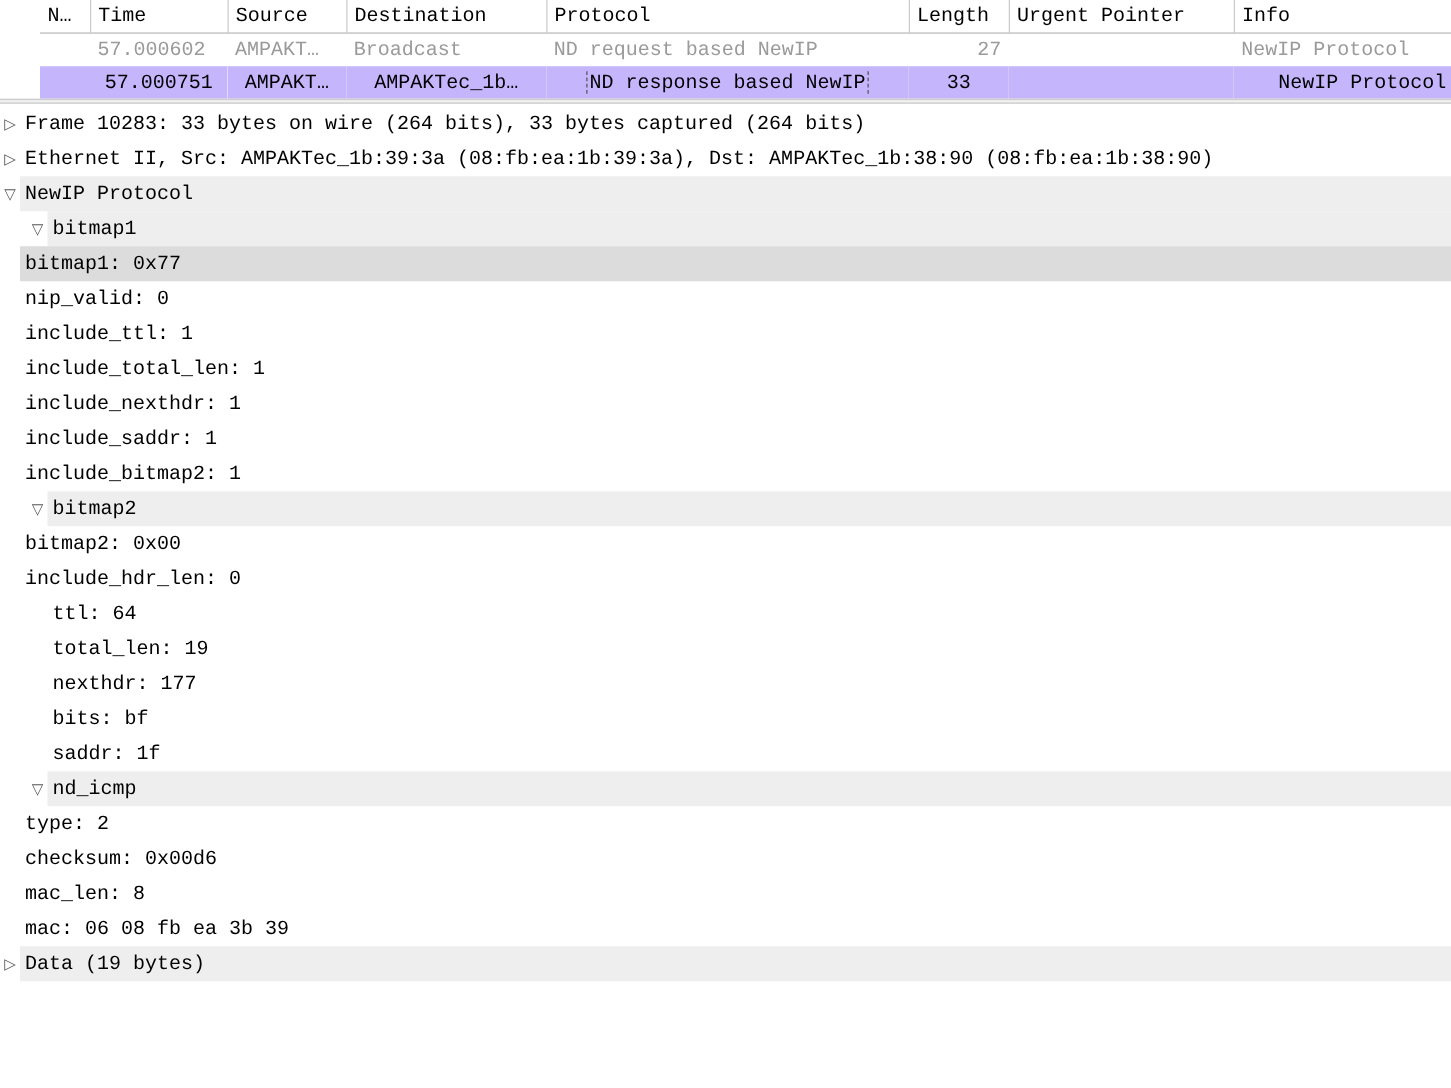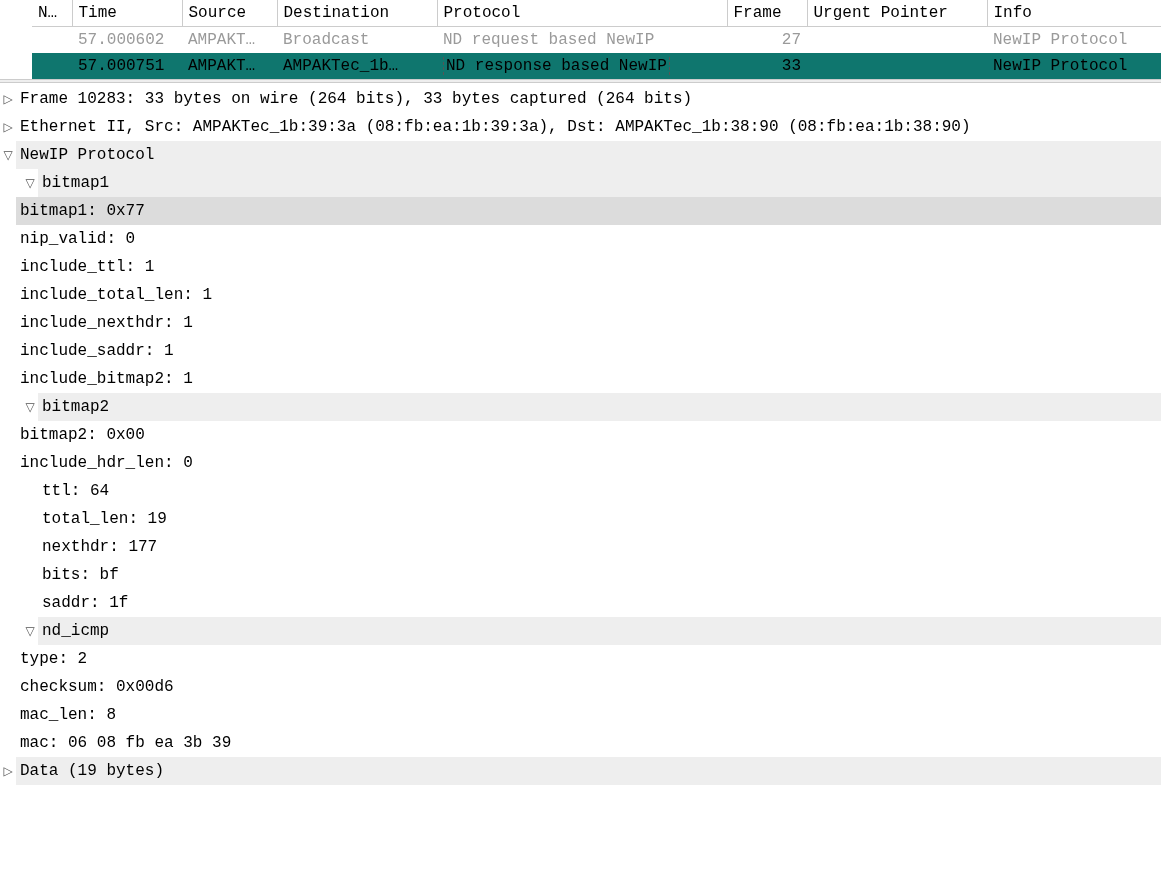--- a/index.html
+++ b/index.html
@@ -30,21 +30,21 @@
     overflow: hidden;
     text-overflow: ellipsis;
   }
   table.packet-list td {
     padding: 4px 6px;
     white-space: nowrap;
     overflow: hidden;
     text-overflow: ellipsis;
   }
   tr.inactive td { color: #9a9a9a; }
-  tr.selected td { background: #0f766e; }
+  tr.selected td { background: #c4b5fd; text-align: center; }
   td.num, th.num { text-align: right; }
   td.len, th.len { text-align: right; }
 
   .divider {
     height: 4px;
     background: #eee;
     border-top: 1px solid #ccc;
     border-bottom: 1px solid #ccc;
   }
 
@@ -104,21 +104,21 @@
     <col style="width:180px">
     <col>
   </colgroup>
   <thead>
     <tr>
       <th>No.</th>
       <th>Time</th>
       <th>Source</th>
       <th>Destination</th>
       <th>Protocol</th>
-      <th class="len">Frame</th>
+      <th class="len">Length</th>
       <th>Urgent Pointer</th>
       <th>Info</th>
     </tr>
   </thead>
   <tbody>
     <tr class="inactive">
       <td class="num"></td>
       <td>57.000602</td>
       <td>AMPAKT…</td>
       <td>Broadcast</td>

